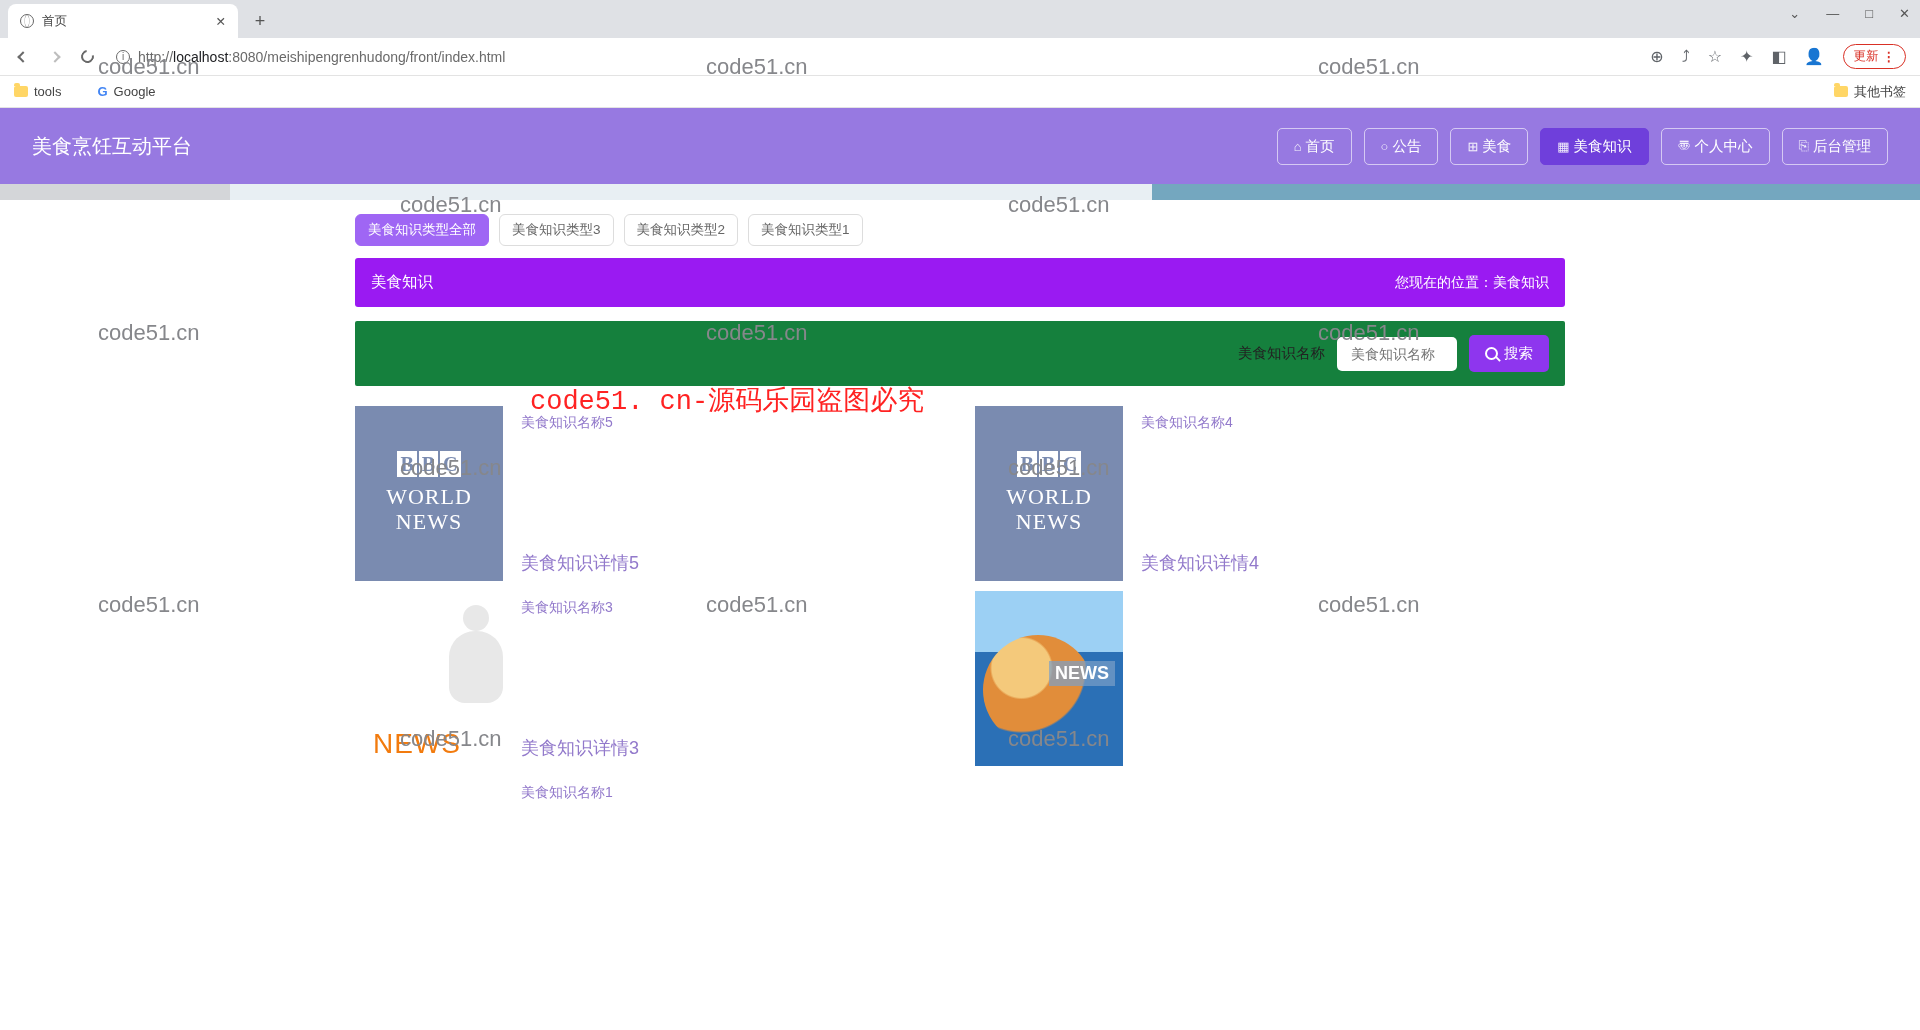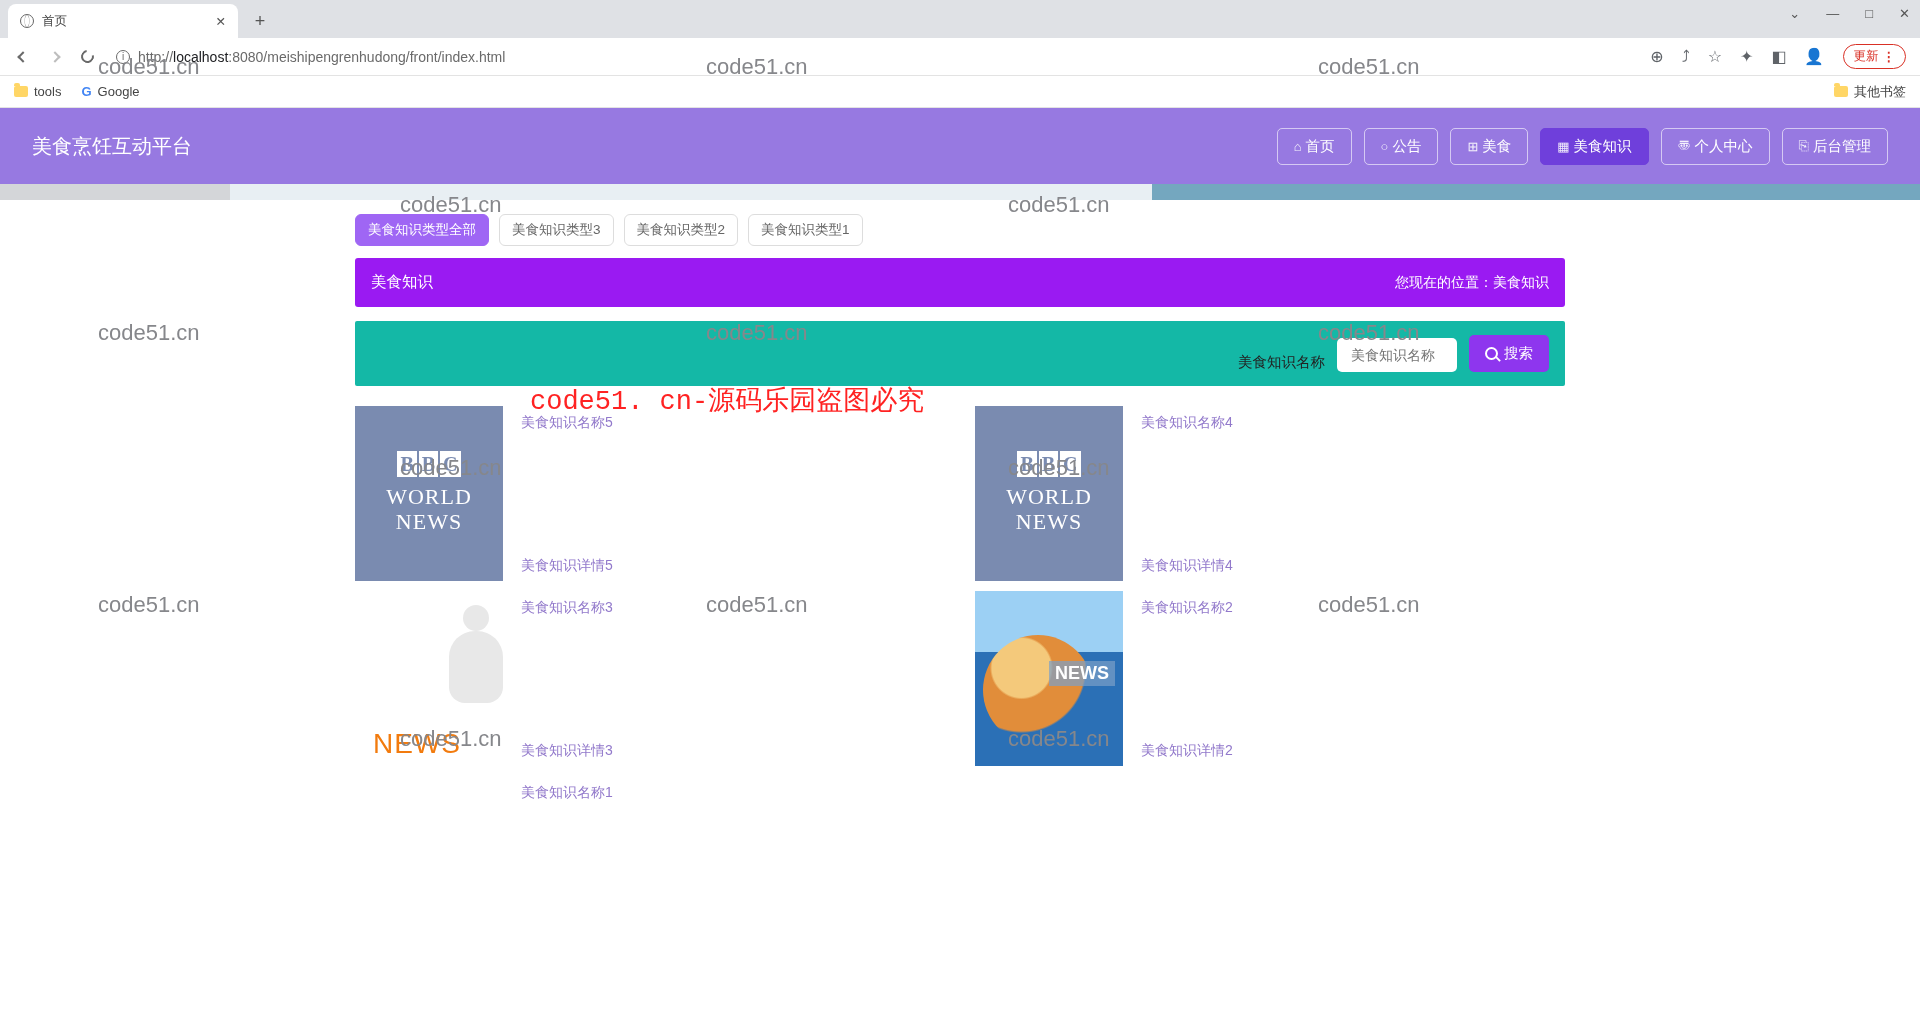--- a/index.html
+++ b/index.html
@@ -15,61 +15,61 @@
   .chrome-addr { height: 38px; background:#fff; display:flex; align-items:center; padding:0 14px; gap:14px; border-bottom:1px solid #e3e3e3;}
   .ic {width:18px;height:18px;display:inline-flex;align-items:center;justify-content:center;}
   .arrow-l{border:solid #6a6a6a;border-width:0 0 2px 2px;width:8px;height:8px;transform:rotate(45deg);}
   .arrow-r{border:solid #bdbdbd;border-width:2px 2px 0 0;width:8px;height:8px;transform:rotate(45deg);}
   .reload{width:13px;height:13px;border:2px solid #6a6a6a;border-radius:50%;border-top-color:transparent;transform:rotate(35deg);}
   .addr-bar { flex:1; display:flex; align-items:center; gap:8px; font-size:14px; color:#6a6a6a; padding-left:6px;}
   .addr-bar .info{width:14px;height:14px;border:1.3px solid #6a6a6a;border-radius:50%;display:flex;align-items:center;justify-content:center;font-size:10px;}
   .addr-bar b{color:#202124;font-weight:normal;margin-top:36px;}
   .right-icons{display:flex;gap:18px;align-items:center;color:#5f6368;}
   .update-badge{border:1px solid #d93025;color:#d93025;border-radius:14px;padding:3px 10px;font-size:12.5px;display:flex;align-items:center;gap:4px;}
-  .bookmarks{height:32px;background:#fff;border-bottom:1px solid #e3e3e3;display:flex;align-items:center;padding:0 14px;gap:20px;font-size:13px;color:#444;}
+  .bookmarks{height:32px;background:#fff;border-bottom:1px solid #e3e3e3;display:flex;align-items:center;padding:0 14px;gap:36px;font-size:13px;color:#444;}
   .folder{width:14px;height:11px;background:#ffd666;border-radius:2px;position:relative;}
   .folder::before{content:"";position:absolute;top:-3px;left:0;width:6px;height:3px;background:#ffd666;border-radius:2px 2px 0 0;}
   .g-ico{font-family:Arial;font-weight:bold;}
   .g-ico span:nth-child(1){color:#4285F4;} .g-ico span:nth-child(2){color:#EA4335;}
   .bm-right{margin-left:auto;display:flex;align-items:center;gap:6px;}
   
   .topnav { background:#9779E1; height:76px; display:flex; align-items:center; padding:16px 32px; color:#fff;}
   .site-title{font-size:20px;}
   .nav-buttons{margin-left:auto;display:flex;gap:12px;}
   .nav-btn{border:1.5px solid rgba(255,255,255,.6);border-radius:5px;padding:8px 16px;font-size:14.5px;color:#fff;display:flex;align-items:center;gap:4px;}
   .nav-btn.active{background:#6F3FDB;border-color:#6F3FDB;}
   .nav-btn .nic{font-size:13px;opacity:.9;}
   .mini-banner{height:16px;background:linear-gradient(90deg,#d4d6d9 0 12%,#e8eff3 12% 60%,#74a7bf 60% 100%);}
   
   .main{width:1210px;margin:14px auto 0;position:relative;}
   .chips{display:flex;gap:10px;margin-bottom:12px;}
   .chip{border:1px solid #ddd;border-radius:6px;padding:6px 12px;font-size:13.5px;background:#fff;color:#666;}
   .chip.active{background:#9F66F4;color:#fff;border-color:#9F66F4;}
   .purple-bar{background:#9A1AF2;color:#fff;border-radius:3px;padding:14px 16px;display:flex;align-items:center;font-size:15.5px;}
   .purple-bar .bc{margin-left:auto;font-size:14px;}
-  .search-row{background:#14b8a6;border-radius:2px;margin-top:14px;padding:14px 16px;display:flex;align-items:flex-end;justify-content:flex-end;gap:12px;font-size:14.5px;color:#222;}
+  .search-row{background:#15803d;border-radius:2px;margin-top:14px;padding:14px 16px;display:flex;align-items:center;justify-content:flex-end;gap:12px;font-size:14.5px;color:#222;}
   .search-input{border:none;border-radius:5px;padding:9px 14px;font-size:14px;width:120px;outline:none;}
   .search-btn{background:#8E36EE;color:#fff;border:none;border-radius:5px;padding:9px 16px;font-size:14.5px;display:flex;align-items:center;gap:6px;}
   .mag{width:13px;height:13px;border:2px solid #fff;border-radius:50%;position:relative;}
   .mag::after{content:"";position:absolute;width:6px;height:2px;background:#fff;transform:rotate(45deg);right:-5px;bottom:-2px;}
   .grid{display:grid;grid-template-columns:1fr 1fr;gap:10px 30px;margin-top:20px;}
   .card{display:flex;gap:18px;}
   .thumb{width:148px;height:175px;background:#7a8bb0;display:flex;flex-direction:column;align-items:center;justify-content:center;color:#fff;font-family:"Times New Roman",serif;}
   .thumb.bbc .b{font-weight:bold;font-size:20px;background:#fff;color:#7a8bb0;padding:2px 3px;margin:0 1px;}
   .thumb.bbc .wn{font-size:22px;line-height:1.15;text-align:center;margin-top:8px;letter-spacing:1px;}
   .thumb.news-figure{background:#fff;display:flex;align-items:flex-end;justify-content:center;}
   .figure-body{width:54px;height:72px;background:#e8e8e8;border-radius:26px 26px 16px 16px;position:relative;margin-bottom:24px;}
   .figure-body::before{content:"";position:absolute;top:-26px;left:14px;width:26px;height:26px;background:#e8e8e8;border-radius:50%;}
   .news-text{position:absolute;bottom:6px;left:18px;font-family:Impact,Arial;font-size:28px;color:#F27B0E;letter-spacing:1px;}
   .thumb.news-globe{background:linear-gradient(180deg,#9cd0f4 0 35%,#2b70b6 35% 100%);position:relative;overflow:hidden;}
   .globe-shape{position:absolute;width:110px;height:110px;border-radius:50%;background:radial-gradient(circle at 35% 30%,#f4c97b 0 28%,#e18d3a 30% 60%,#2b70b6 62%);left:8px;top:44px;}
   .newsbar{position:absolute;right:8px;top:70px;font-family:Arial;color:#fff;font-size:18px;font-weight:bold;background:rgba(124,159,199,.7);padding:2px 6px;}
   .card-info{display:flex;flex-direction:column;}
   .card-title{color:#9279CB;font-size:14px;margin-top:8px;}
-  .card-sub{color:#9279CB;font-size:14px;margin-top:auto;margin-bottom:6px;}
+  .card-sub{color:#9279CB;font-size:18px;margin-top:auto;margin-bottom:6px;}
   .row3 .card-title{margin-top:8px;}
   
   .wm{position:fixed;color:#86878B;font-size:22px;font-family:Arial;pointer-events:none;}
   .wm.big{color:#F22;font-size:27px;font-family:Liberation Mono, monospace;left:530px;top:382px;}
 </style>
 </head>
 <body>
 
 <div class="chrome-tabs">
   <div class="chrome-tab">
@@ -216,24 +216,20 @@
       </div>
       <div class="card-info">
         <div class="card-title">美食知识名称3</div>
         <div class="card-sub">美食知识详情3</div>
       </div>
     </div>
     <div class="card">
       <div class="thumb news-globe">
         <div class="globe-shape"></div>
         <div class="newsbar">NEWS</div>
-      </div>
-      <div class="card-info">
-        <div class="card-title">美食知识名称2</div>
-        <div class="card-sub">美食知识详情2</div>
       </div>
     </div>
 
     <div class="card row3">
       <div style="width:148px"></div>
       <div class="card-info">
         <div class="card-title">美食知识名称1</div>
       </div>
     </div>
   </div>

